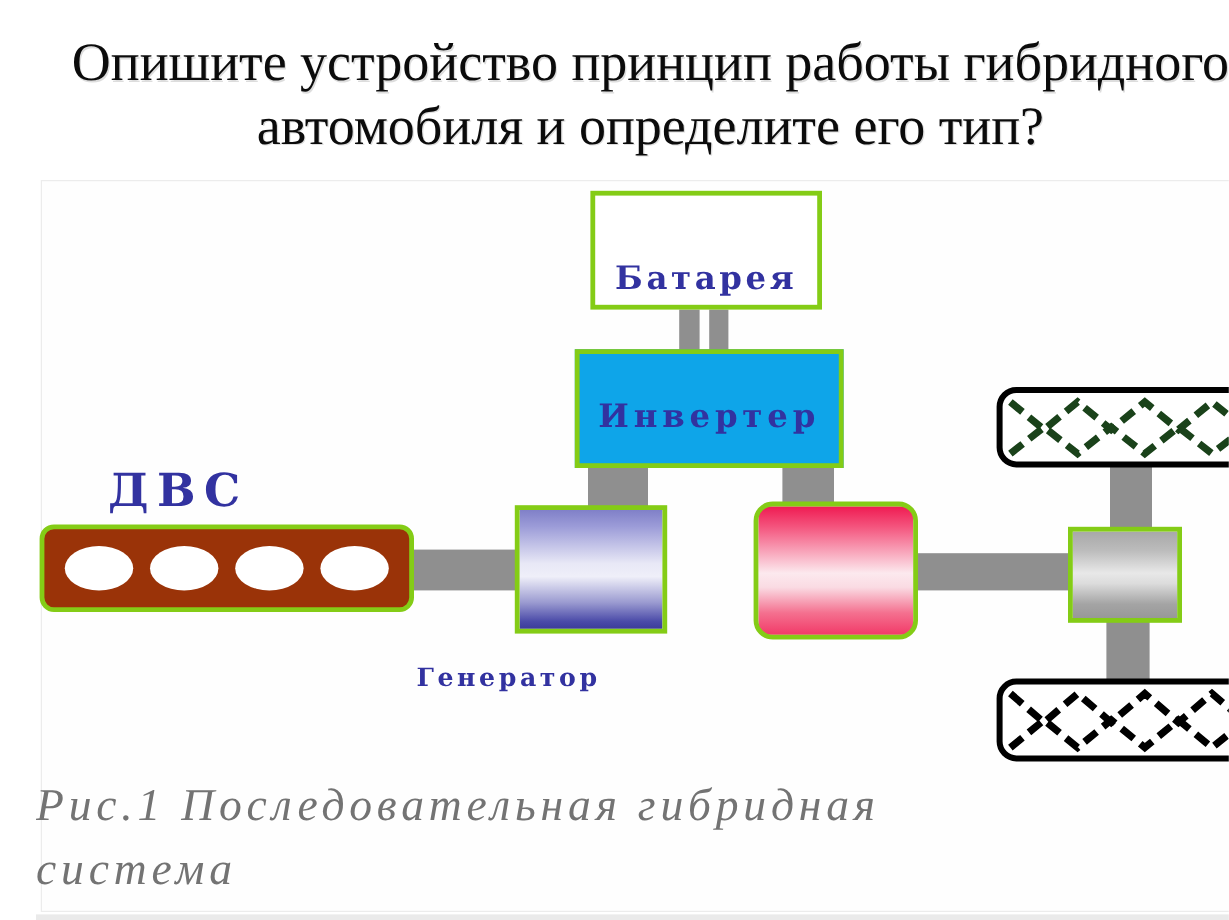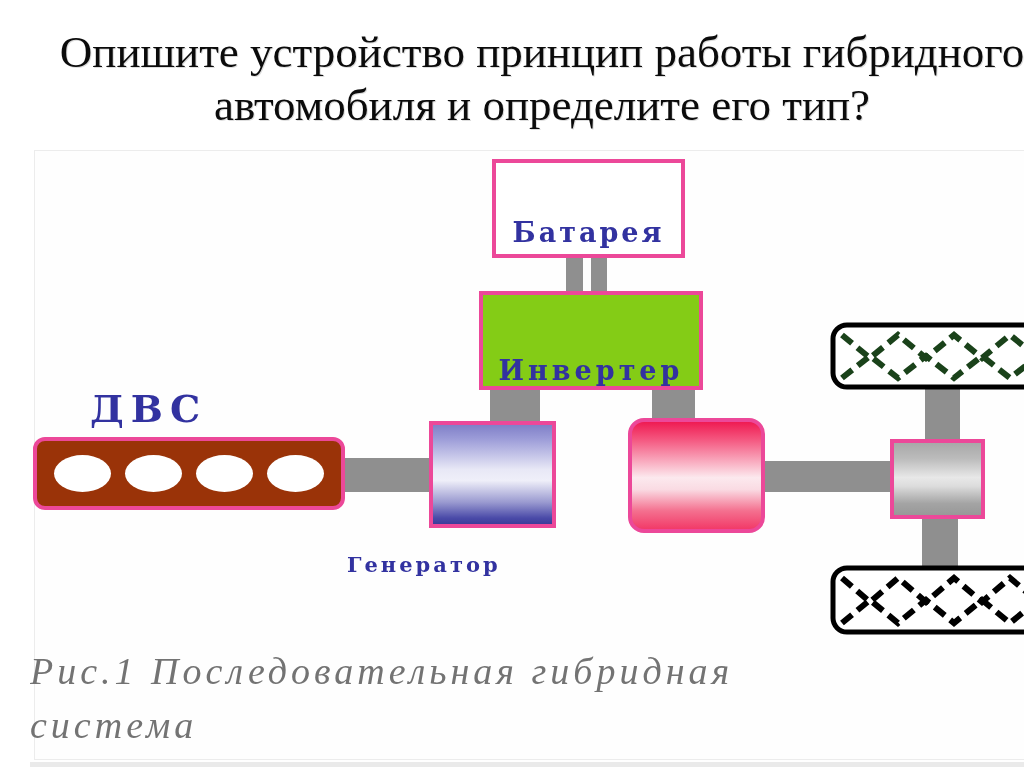--- a/index.html
+++ b/index.html
@@ -20,39 +20,39 @@
   
   .figure {
     position:absolute; left:4px; top:150px; width:1016px; height:610px;
     border:1px solid #ececec; background:#fefefe;
   }
   .bottom-strip {
     position:absolute; left:0; bottom:0; width:100%; height:5px;
     background:#eaeaea;
   }
   
-  .box { position:absolute; border:4px solid #ec4899; z-index:2; }
+  .box { position:absolute; border:4px solid #84cc16; z-index:2; }
   .conn { position:absolute; background:#8f8f8f; z-index:1; }
   .lbl {
     font-family:"DejaVu Serif", serif; font-weight:bold;
     color:#3232a0; letter-spacing:3px; white-space:nowrap;
   }
   .lbl-free { position:absolute; z-index:3; }
 
   
   .battery {
     left:462px; top:159px; width:193px; height:99px; background:#ffffff;
     display:flex; align-items:flex-end; justify-content:center;
   }
   .battery .lbl { font-size:27px; padding-bottom:6px; }
 
   
   .inverter {
-    left:449px; top:291px; width:224px; height:99px; background:#84cc16;
-    display:flex; align-items:flex-end; justify-content:center;
+    left:449px; top:291px; width:224px; height:99px; background:#0ea5e9;
+    display:flex; align-items:center; justify-content:center;
   }
   .inverter .lbl { font-size:27px; letter-spacing:4px; padding-top:14px; }
 
   
   .engine {
     left:3px; top:437px; width:312px; height:73px; background:#9a3308;
     border-radius:12px; display:flex; align-items:center;
     justify-content:space-around; padding:0 10px;
   }
   .cylinder { width:57px; height:37px; background:#ffffff; border-radius:50%; }

